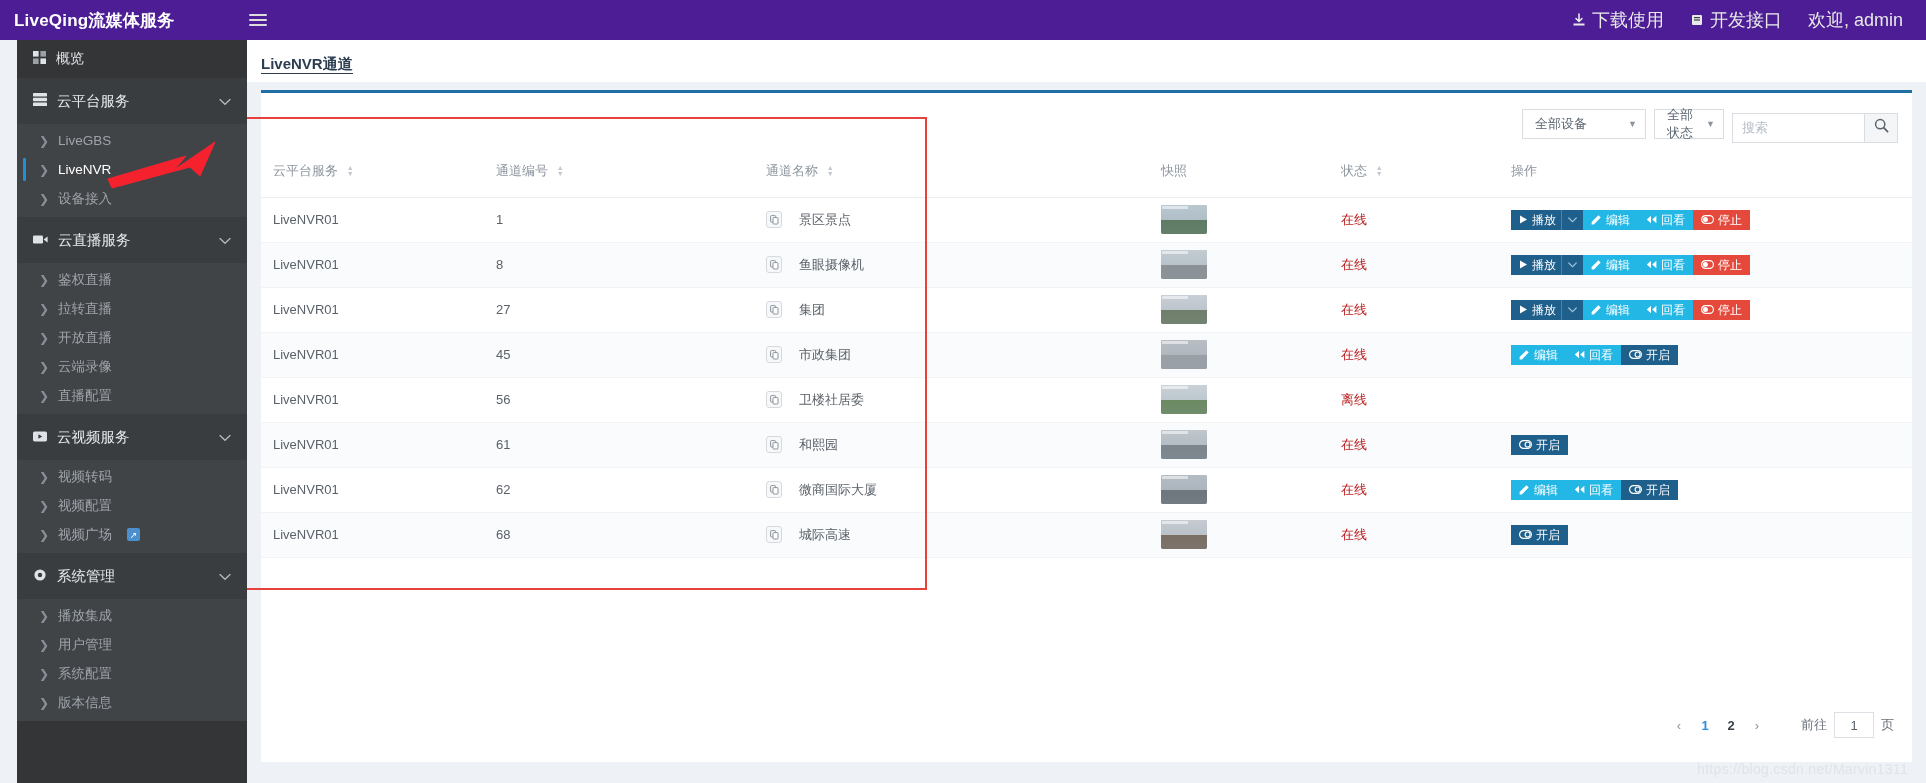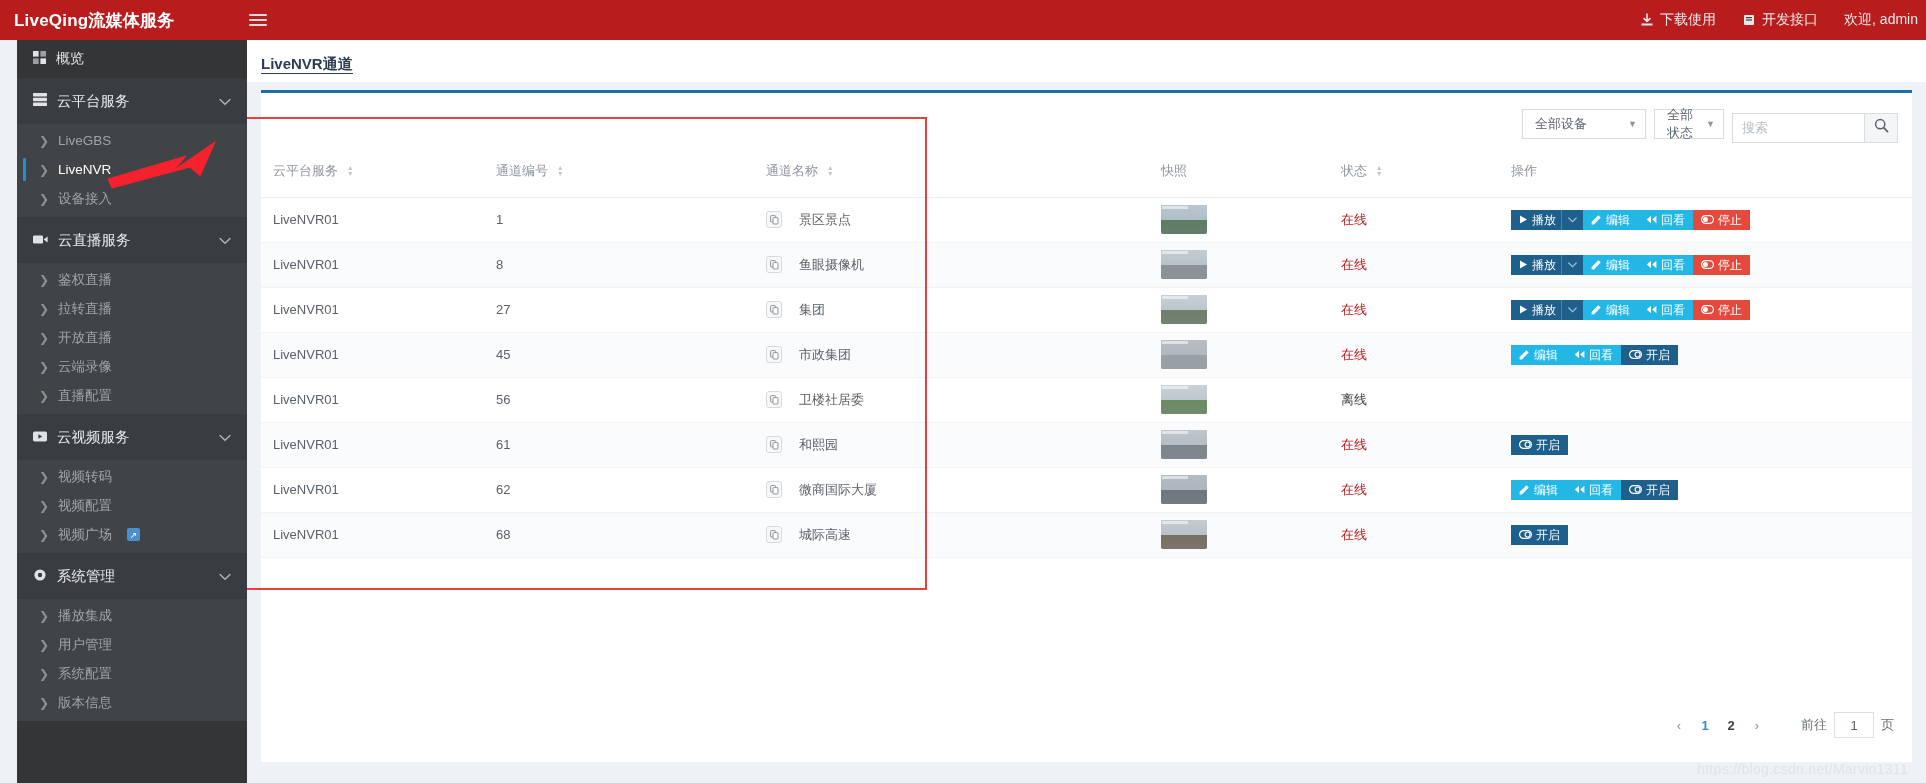--- a/index.html
+++ b/index.html
@@ -6,37 +6,37 @@
   html, body {
     width: 1926px; height: 783px;
     overflow: hidden;
     font-family: "Liberation Sans", "DejaVu Sans", sans-serif;
     background: #eef1f6;
   }
   .app { position: relative; width:1926px; height:783px; display:flex; flex-direction:column; }
 
   
   .topbar {
-    height: 40px; background:#b91c1c; color:#e8e8e8;
+    height: 40px; background:#4c1d95; color:#e8e8e8;
     display:flex; align-items:center; flex:0 0 40px;
     position: relative; z-index: 30;
   }
   .brand {
     width: 230px; height:40px; display:flex; align-items:center;
     padding-left: 14px; font-size: 17px; font-weight: bold; color:#ffffff;
     letter-spacing: .2px;
   }
   .hamburger {
     width: 40px; height:40px; display:flex; align-items:center; justify-content:center;
     cursor:pointer; margin-left: 8px;
   }
   .hamburger .bars { width:18px; }
   .hamburger .bars i { display:block; height:2px; background:#dcdcdc; margin:3px 0; border-radius:1px; }
   .topbar-spacer { flex:1; }
-  .topright { display:flex; align-items:center; gap:26px; padding-right: 8px; font-size:14px; }
+  .topright { display:flex; align-items:center; gap:26px; padding-right: 23px; font-size:18px; }
   .topright .titem { display:flex; align-items:center; gap:6px; color:#e9e9e9; cursor:pointer; white-space:nowrap; }
   .topright .titem svg { display:block; }
   .topright .plain { cursor:default; }
 
   
   .body { display:flex; flex:1; min-height:0; position:relative; }
 
   
   .sidebar {
     width: 230px; background:#333537; flex:0 0 230px;
@@ -140,21 +140,21 @@
   }
   .thumb {
     width:46px; height:29px; border-radius:2px; overflow:hidden; display:block; cursor:pointer;
     background:#8a9aa8; position:relative;
   }
   .thumb .sky { position:absolute; inset:0 0 48% 0; }
   .thumb .gnd { position:absolute; inset:52% 0 0 0; }
   .thumb .osd { position:absolute; top:1px; left:1px; right:1px; height:3px;
                 background:linear-gradient(90deg, rgba(255,255,255,.55) 0 60%, transparent 60%); }
   .st-on { color:#b91c1c; }
-  .st-off { color:#404040; }
+  .st-off { color:#b91c1c; }
 
   .btns { display:flex; align-items:center; }
   .btn {
     height:20px; display:inline-flex; align-items:center; gap:4px;
     padding: 0 8px; font-size:12px; color:#fff; cursor:pointer; white-space:nowrap;
     border:none; line-height:20px;
   }
   .btn svg { display:block; }
   .b-play { background:#1f5f8b; padding-right:5px; }
   .b-caret { background:#1f5f8b; width:22px; justify-content:center; padding:0;

